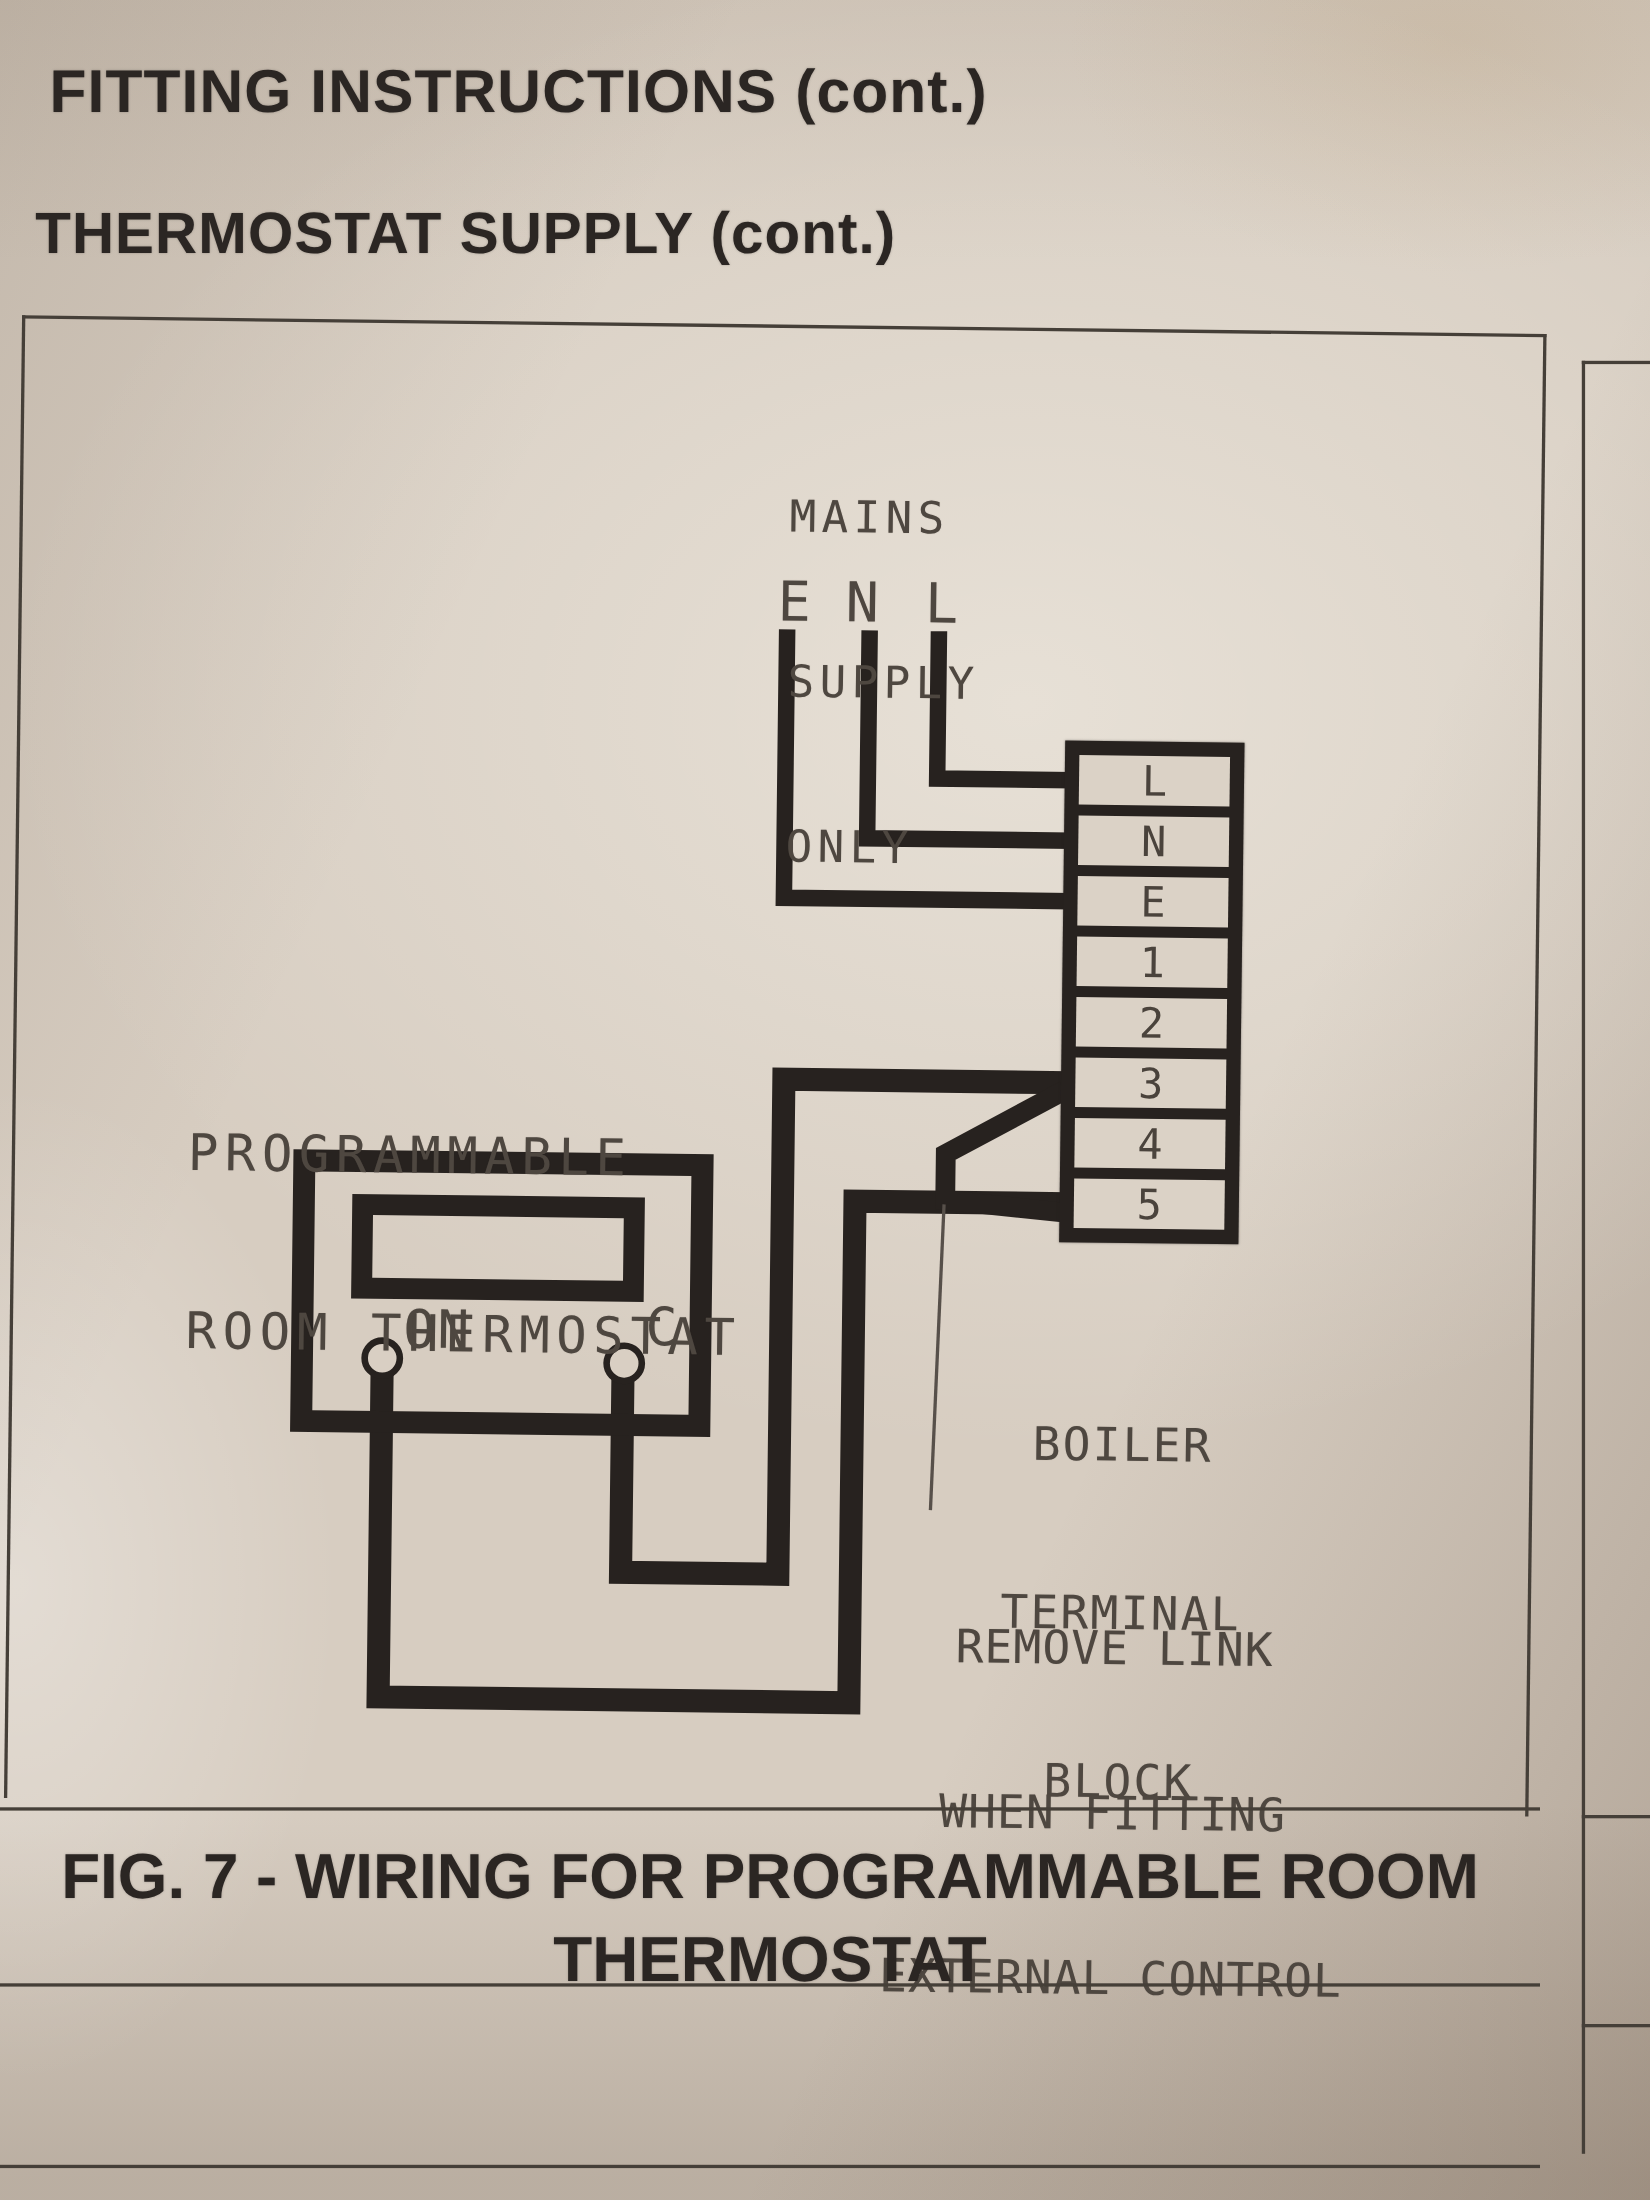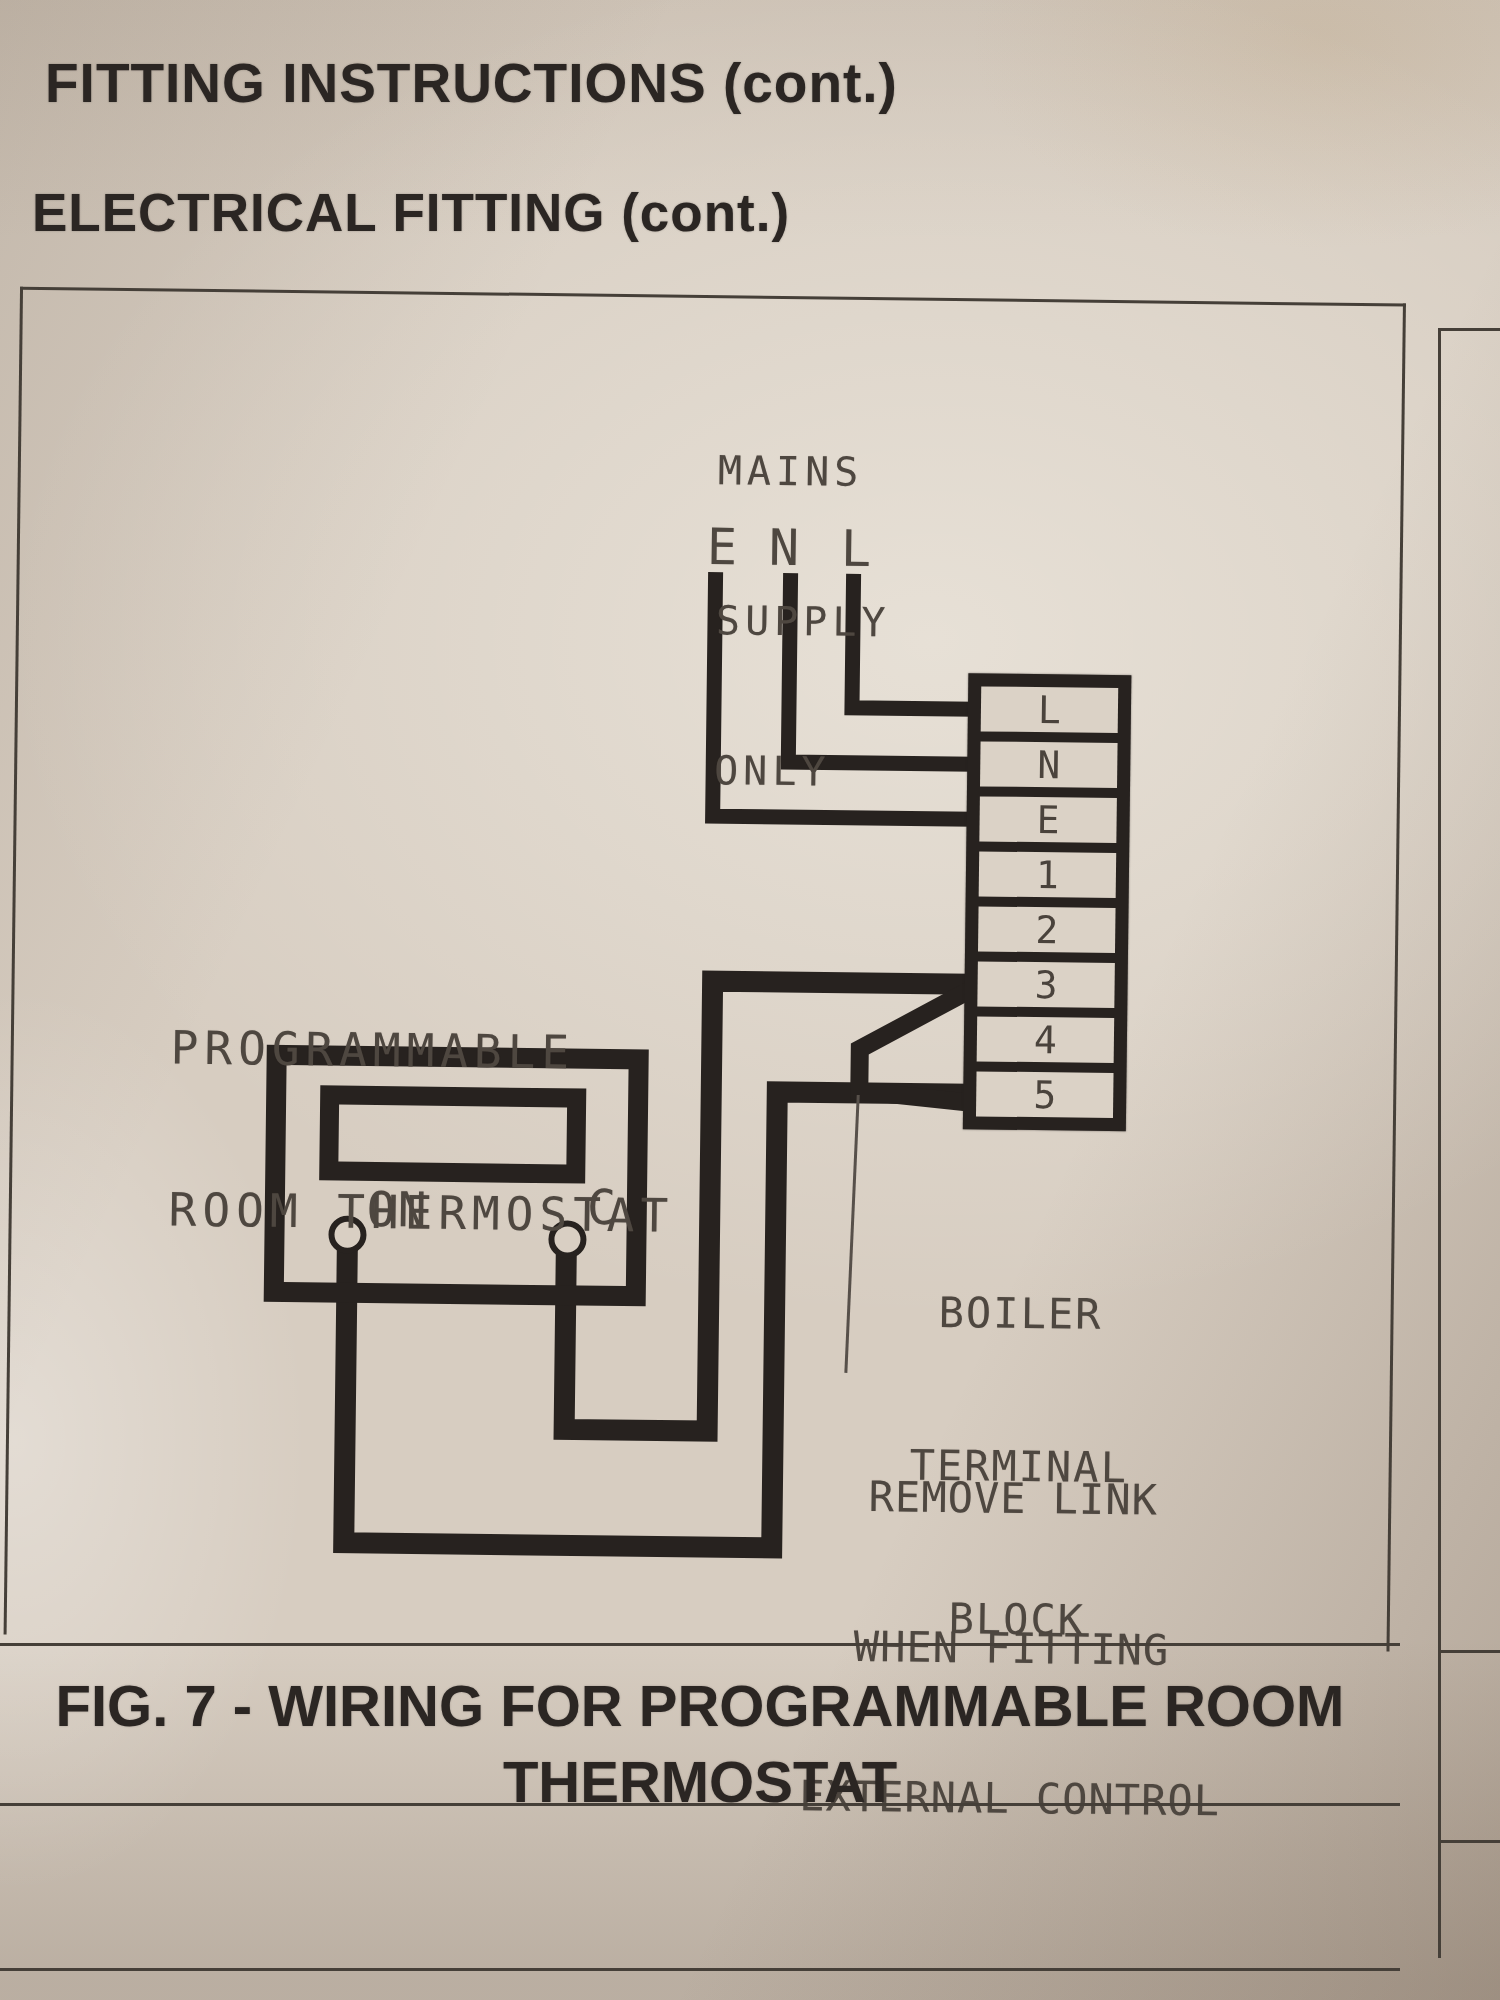--- a/index.html
+++ b/index.html
@@ -77,21 +77,21 @@
   .rp-h.t{top:328px;}
   .rp-h.m{top:1650px;}
   .rp-h.b{top:1840px;}
 </style>
 </head>
 <body>
 
 <div>
 
   <div class="abs h1">FITTING INSTRUCTIONS (cont.)</div>
-  <div class="abs h2">ELECTRICAL FITTING (cont.)</div>
+  <div class="abs h2">THERMOSTAT SUPPLY (cont.)</div>
 
   <div class="fig-wrap">
 
     <div class="figure-frame"></div>
 
     <svg class="wires" width="1500" height="2000" viewBox="0 0 1500 2000">
 
       <path d="M 711 572 L 711 816 L 972 816" fill="none" stroke="#27221f" stroke-width="15"></path>
       <path d="M 786 572 L 786 761 L 972 761" fill="none" stroke="#27221f" stroke-width="15"></path>
       <path d="M 849 572 L 849 706 L 972 706" fill="none" stroke="#27221f" stroke-width="15"></path>

